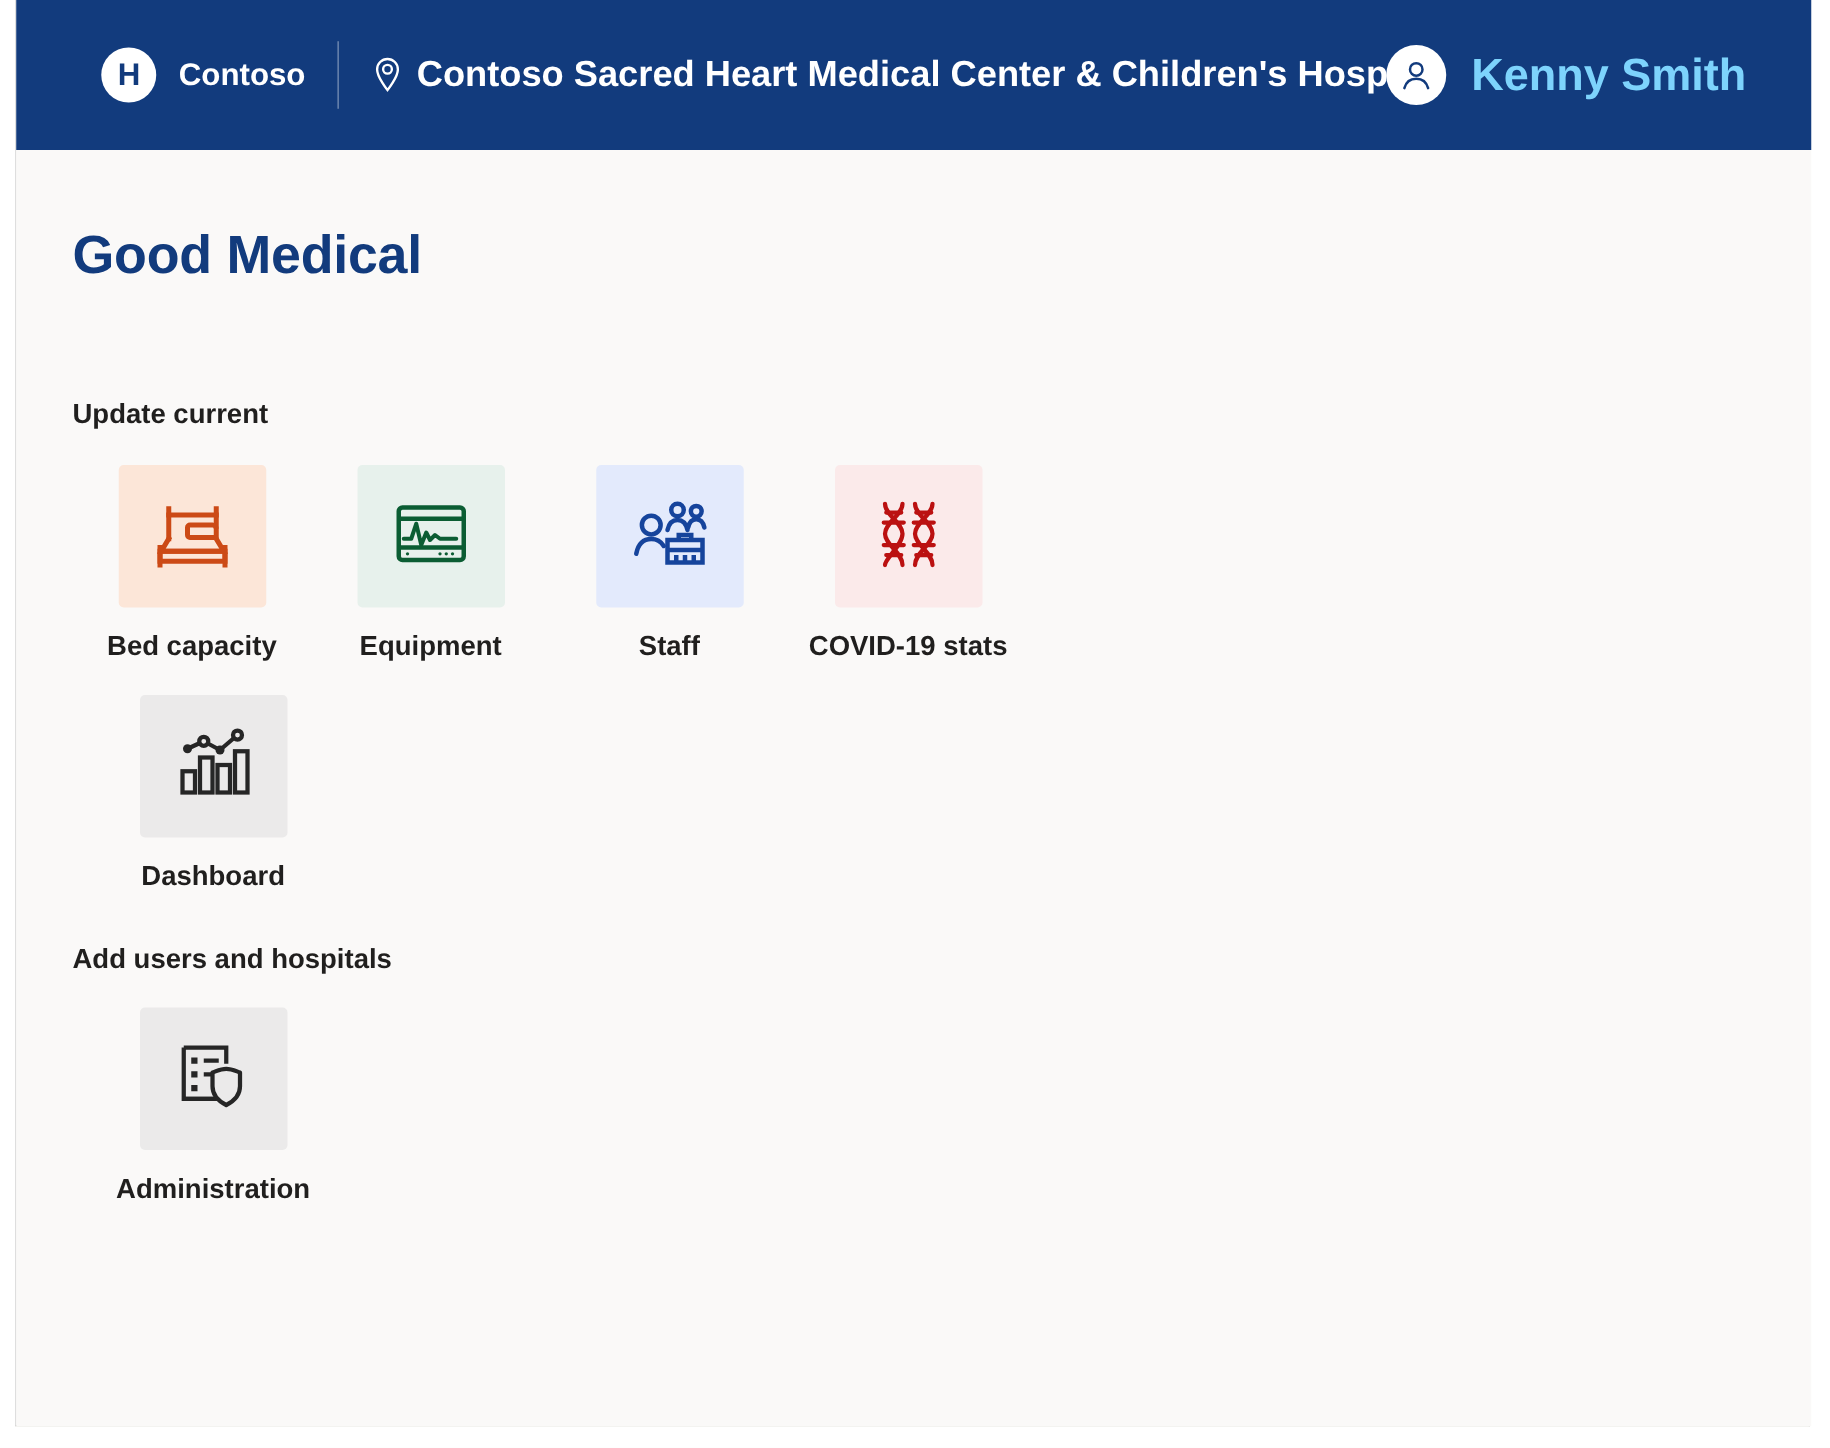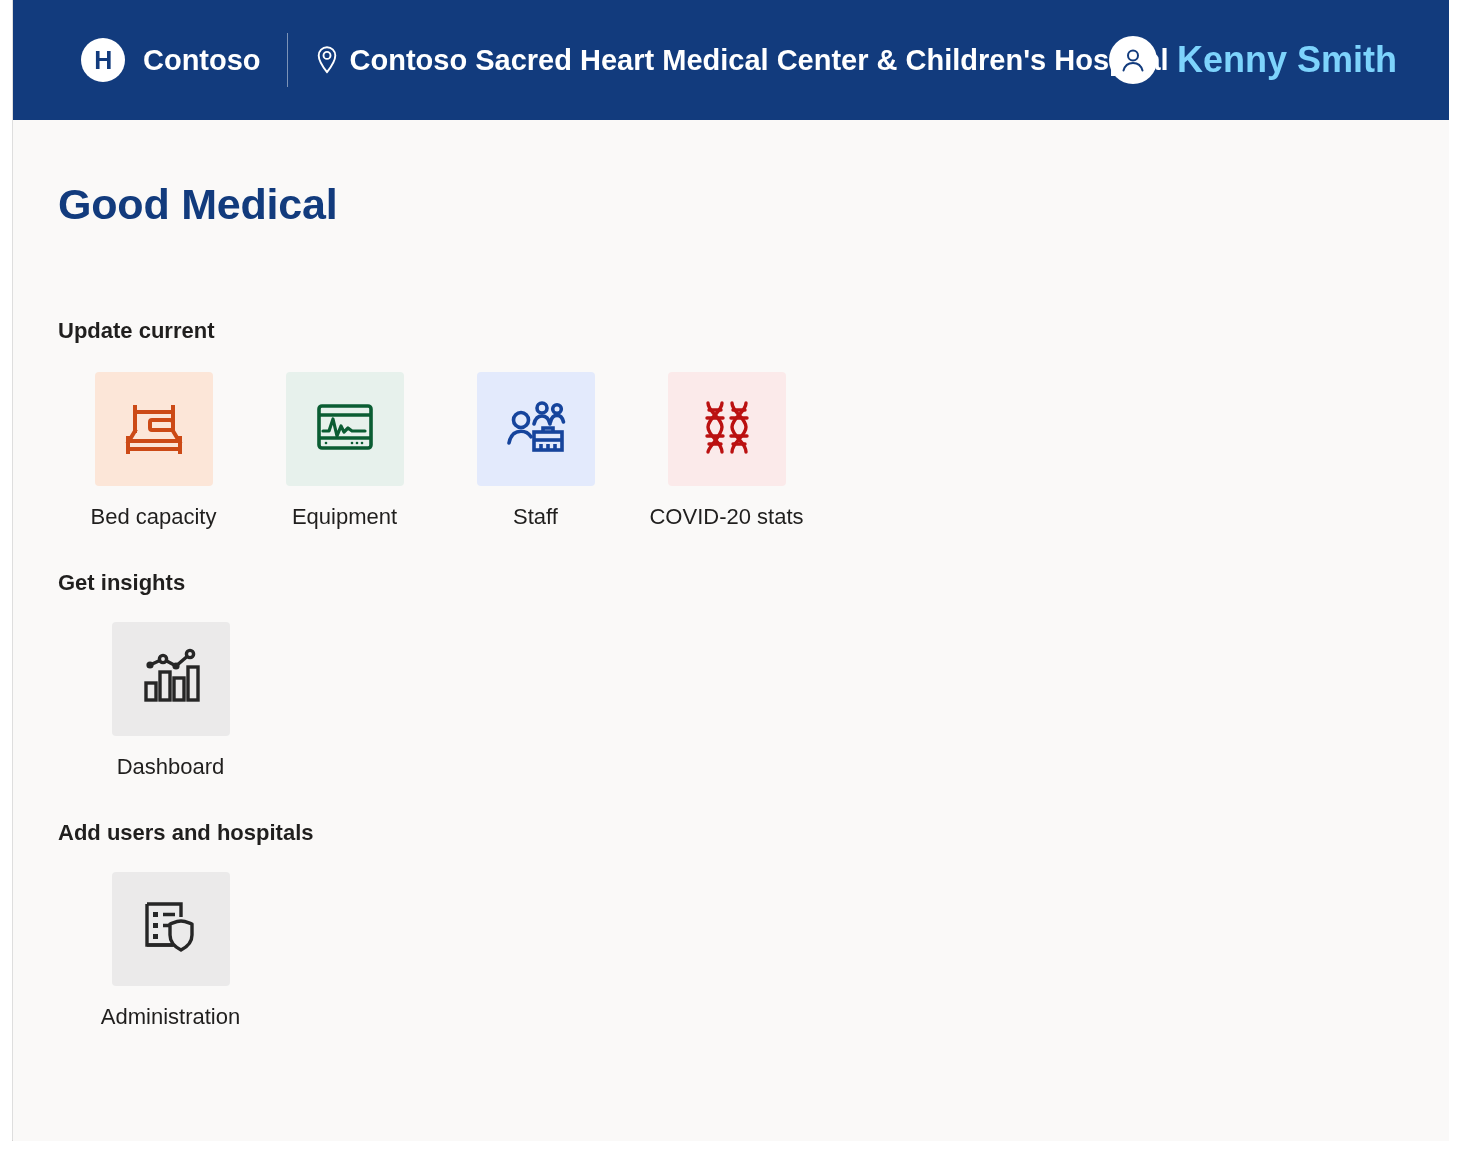--- a/index.html
+++ b/index.html
@@ -63,21 +63,21 @@
   .brand-logo span {
     color: #123b7d;
     font-size: 25px;
     font-weight: bold;
     line-height: 1;
     letter-spacing: -0.5px;
   }
 
   .brand-name {
     color: #ffffff;
-    font-size: 29px;
+    font-size: 25px;
     font-weight: 600;
     margin-left: 18px;
     white-space: nowrap;
   }
 
   .topbar-divider {
     width: 1px;
     height: 54px;
     background: rgba(255,255,255,0.45);
     margin: 0 26px;
@@ -177,20 +177,21 @@
     align-items: center;
     justify-content: center;
   }
 
   .tile-label {
     margin-top: 18px;
     font-size: 22px;
     color: #201f1e;
     text-align: center;
     white-space: nowrap;
+    font-weight: bold;
   }
 
   .tile-single { margin-left: 17px; }
   .tile-row-single { margin-top: 26px; }
 </style>
 </head>
 <body>
 
 <div id="app">
   <div class="app-frame">
@@ -309,26 +310,25 @@
                   <path d="M13 5c0 9 14 15 14 24S13 49 13 54"></path>
                   <path d="M27 5c0 9-14 15-14 24s14 15 14 25"></path>
                   <path d="M14 12h12M12 20h16M12 38h16M14 46h12"></path>
                   <path d="M37 5c0 9 14 15 14 24s-14 15-14 25"></path>
                   <path d="M51 5c0 9-14 15-14 24s14 15 14 25"></path>
                   <path d="M38 12h12M36 20h16M36 38h16M38 46h12"></path>
                 </g>
               </svg>
             </span>
           </div>
-          <div class="tile-label">COVID-20 stats</div>
-        </div>
-
-      </div>
-
-      <div class="section-title later">Get insights</div>
+          <div class="tile-label">COVID-19 stats</div>
+        </div>
+
+      </div>
+
 
       <div class="tile-row tile-row-single">
         <div class="tile tile-single">
           <div class="tile-box" style="background:#ebeaea">
             <span>
               <svg width="64" height="58" viewBox="0 0 64 58" fill="none" aria-hidden="true">
                 <g stroke="#262626" stroke-width="3.4" fill="none">
                   <path d="M11 17 L24 11 L37 18 L51 6" stroke-linecap="round" stroke-linejoin="round"></path>
                   <circle cx="11" cy="17" r="3.6" fill="#262626" stroke="none"></circle>
                   <circle cx="24" cy="11" r="3.6" fill="#ebeaea"></circle>

